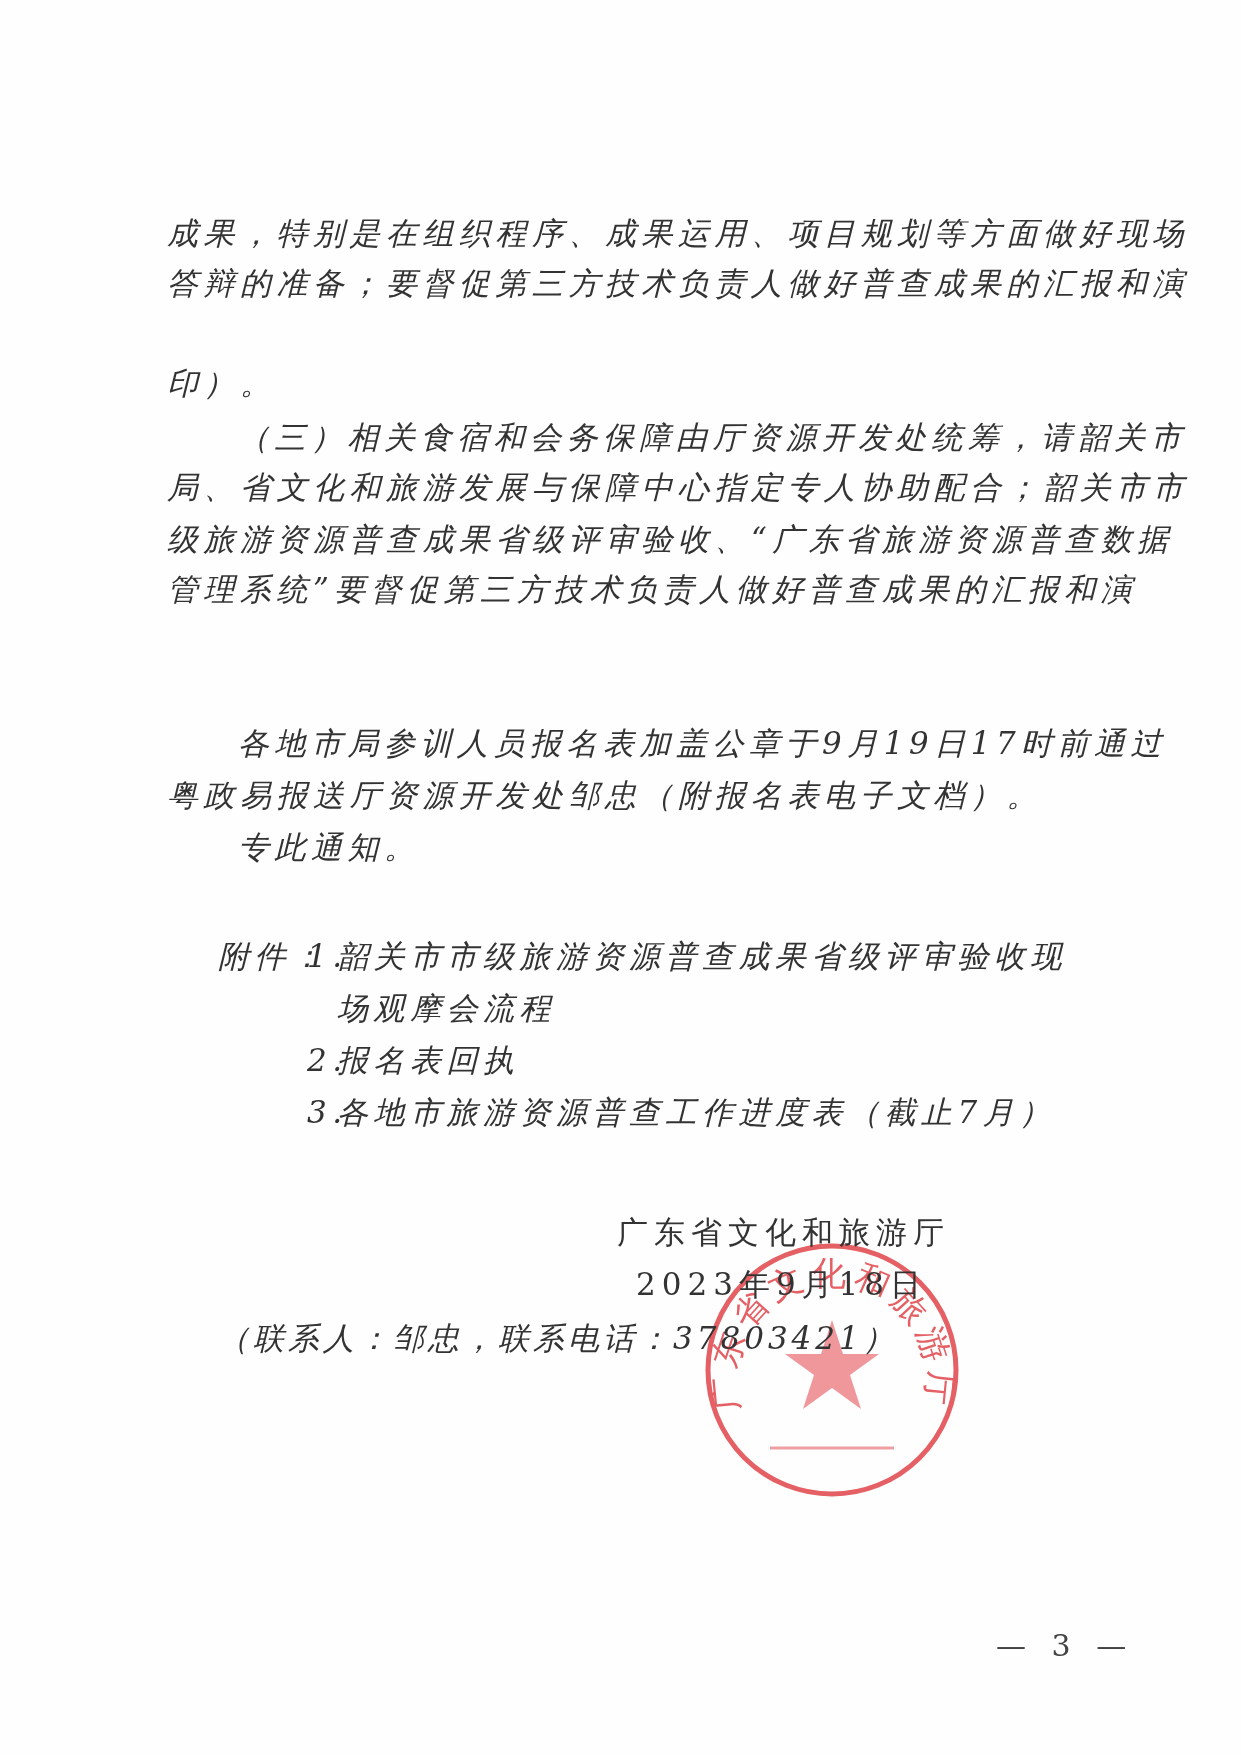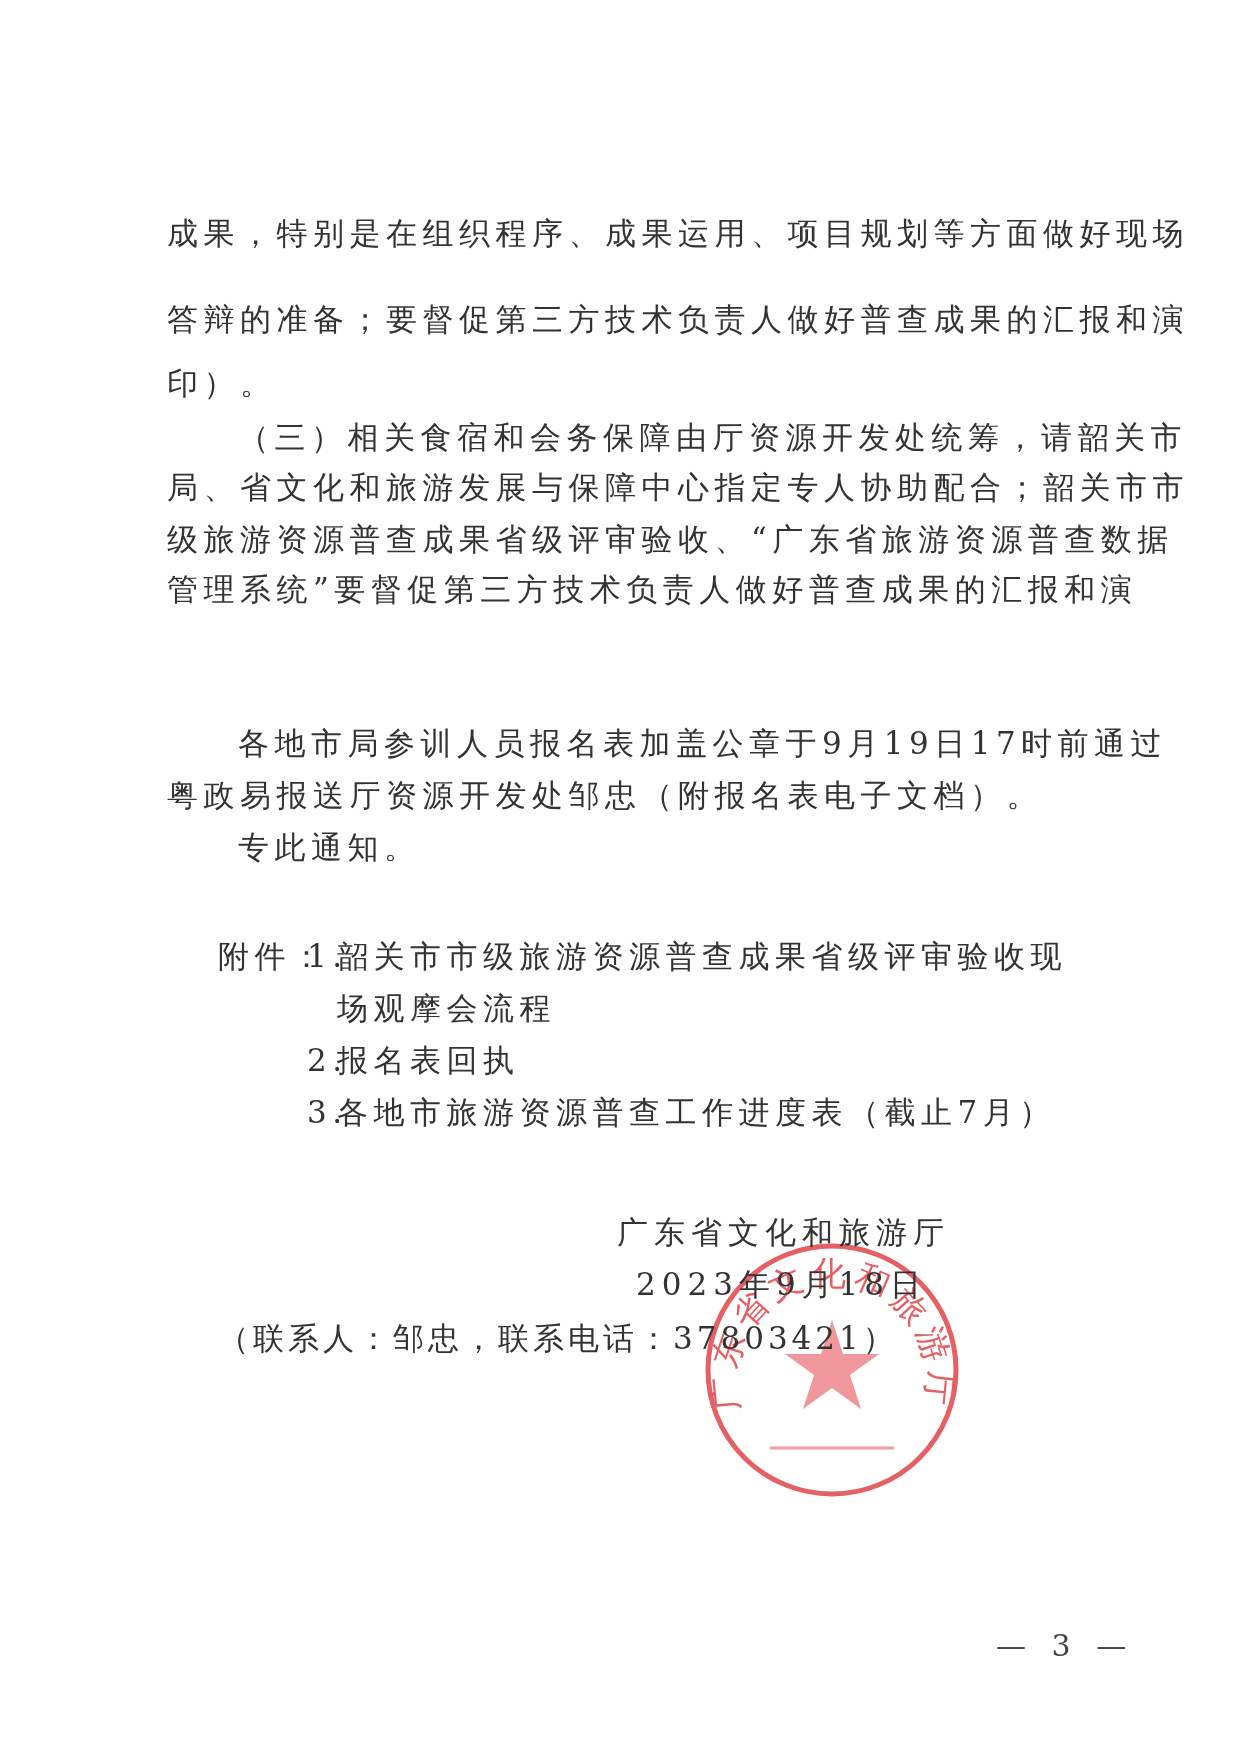--- a/index.html
+++ b/index.html
@@ -1,31 +1,31 @@
 <!DOCTYPE html>
 <html><head>
   <meta charset="utf-8">
   <style>
     html, body { margin: 0; padding: 0; background: #ffffff; }
     body { width: 1241px; height: 1755px; position: relative; overflow: hidden;
            font-family: "DejaVu Serif", "Liberation Serif", serif; color: #333333; }
     .page { position: absolute; left: 0; top: 0; width: 1241px; height: 1755px; background: #fefefe; }
-    .p { position: absolute; left: 167px; font-size: 31px; line-height: 40px; white-space: nowrap; letter-spacing: 5.5px; }
+    .p { position: absolute; left: 167px; font-size: 31px; line-height: 40px; white-space: nowrap; letter-spacing: 5.5px; font-style: italic; }
     .indent { left: 238px; }
     .seal { position: absolute; left: 700px; top: 1238px; width: 264px; height: 264px; pointer-events: none; opacity: 0.85; }
     .pagenum { position: absolute; left: 996px; top: 1628px; font-size: 30px; letter-spacing: 8px; color: #444; }
     .sig { position: absolute; font-size: 31px; letter-spacing: 6px; color: #333; }
   </style>
 </head>
 <body>
 
 <div class="page">
 
   <div class="p" style="top:213px;">成果，特别是在组织程序、成果运用、项目规划等方面做好现场</div>
-  <div class="p" style="top:263px;margin-top:36px;">答辩的准备；要督促第三方技术负责人做好普查成果的汇报和演</div>
+  <div class="p" style="top:263px;">答辩的准备；要督促第三方技术负责人做好普查成果的汇报和演</div>
   <div class="p" style="top:363px;">印）。</div>
 
   <div class="p indent" style="top:417px;">（三）相关食宿和会务保障由厅资源开发处统筹，请韶关市</div>
   <div class="p" style="top:467px;">局、省文化和旅游发展与保障中心指定专人协助配合；韶关市市</div>
   <div class="p" style="top:519px;">级旅游资源普查成果省级评审验收、“广东省旅游资源普查数据</div>
   <div class="p" style="top:569px;">管理系统”要督促第三方技术负责人做好普查成果的汇报和演</div>
 
   <div class="p indent" style="top:723px;">各地市局参训人员报名表加盖公章于9月19日17时前通过</div>
   <div class="p" style="top:775px;">粤政易报送厅资源开发处邹忠（附报名表电子文档）。</div>
 

